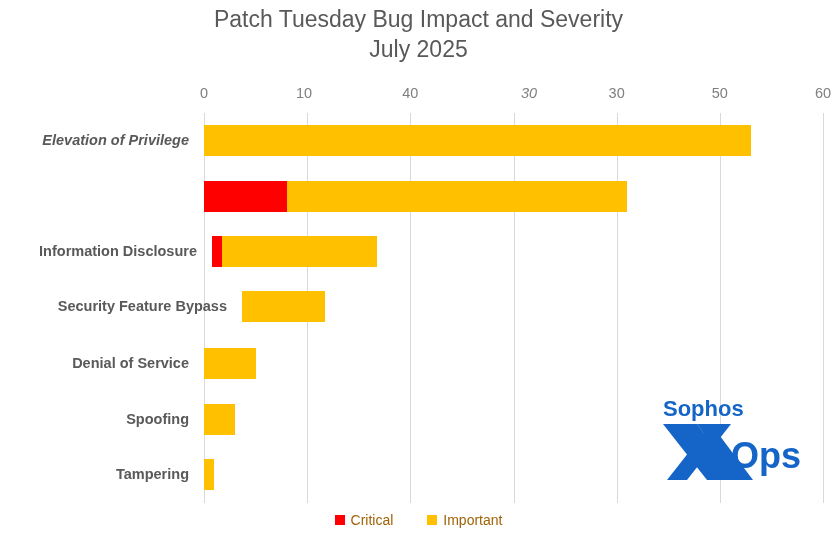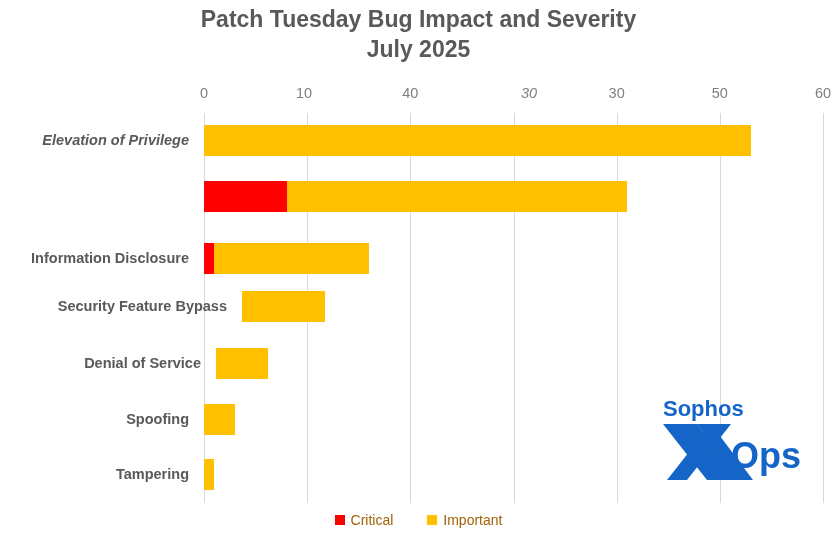--- a/index.html
+++ b/index.html
@@ -25,21 +25,21 @@
   }
 
   
   .chart-title {
     position: absolute;
     left: 0;
     top: 4px;
     width: 837px;
     text-align: center;
     font-size: 23px;
-    font-weight: bold;
+    font-weight: normal;
     color: #595959;
     line-height: 30px;
     letter-spacing: 0px;
   }
   .chart-title .line2 { display: block; }
 
   
   
   .plot-area {
     position: absolute;
@@ -166,30 +166,30 @@
       <div class="gridline" style="left: 619px;"></div>
       <div class="x-tick" style="left: 619px; top: -28px;">60</div>
       <div class="row" style="top: 0px; height: 55.7143px; width: 619px; font-style: italic;">
         <div class="row-label">Elevation of Privilege</div>
         <div class="bar important" title="Elevation of Privilege — Important: 53" style="left: 0px; width: 546.783px; background: rgb(255, 192, 0);"></div>
       </div>
       <div class="row" style="top: 55.7143px; height: 55.7143px; width: 619px;">
         <div class="bar critical" title="Remote Code Execution — Critical: 8" style="left: 0px; width: 82.5333px; background: rgb(255, 0, 0);"></div>
         <div class="bar important" title="Remote Code Execution — Important: 33" style="left: 82.5333px; width: 340.45px; background: rgb(255, 192, 0);"></div>
       </div>
-      <div class="row" style="top: 118px; height: 55.7143px; width: 619px;">
+      <div class="row" style="top: 111px; height: 55.7143px; width: 619px; margin-left: 8px;">
         <div class="row-label">Information Disclosure</div>
         <div class="bar critical" title="Information Disclosure — Critical: 1" style="left: 0px; width: 10.3167px; background: rgb(255, 0, 0);"></div>
         <div class="bar important" title="Information Disclosure — Important: 15" style="left: 10.3167px; width: 154.75px; background: rgb(255, 192, 0);"></div>
       </div>
       <div class="row" style="top: 166px; height: 55.7143px; width: 619px; margin-left: 38px;">
         <div class="row-label">Security Feature Bypass</div>
         <div class="bar important" title="Security Feature Bypass — Important: 8" style="left: 0px; width: 82.5333px; background: rgb(255, 192, 0);"></div>
       </div>
-      <div class="row" style="top: 222.857px; height: 55.7143px; width: 619px; margin-left: 12px;">
+      <div class="row" style="top: 222.857px; height: 55.7143px; width: 619px;">
         <div class="row-label">Denial of Service</div>
         <div class="bar important" title="Denial of Service — Important: 5" style="left: 0px; width: 51.5833px; background: rgb(255, 192, 0);"></div>
       </div>
       <div class="row" style="top: 278.571px; height: 55.7143px; width: 619px;">
         <div class="row-label">Spoofing</div>
         <div class="bar important" title="Spoofing — Important: 3" style="left: 0px; width: 30.95px; background: rgb(255, 192, 0);"></div>
       </div>
       <div class="row" style="top: 334.286px; height: 55.7143px; width: 619px;">
         <div class="row-label">Tampering</div>
         <div class="bar important" title="Tampering — Important: 1" style="left: 0px; width: 10.3167px; background: rgb(255, 192, 0);"></div>

